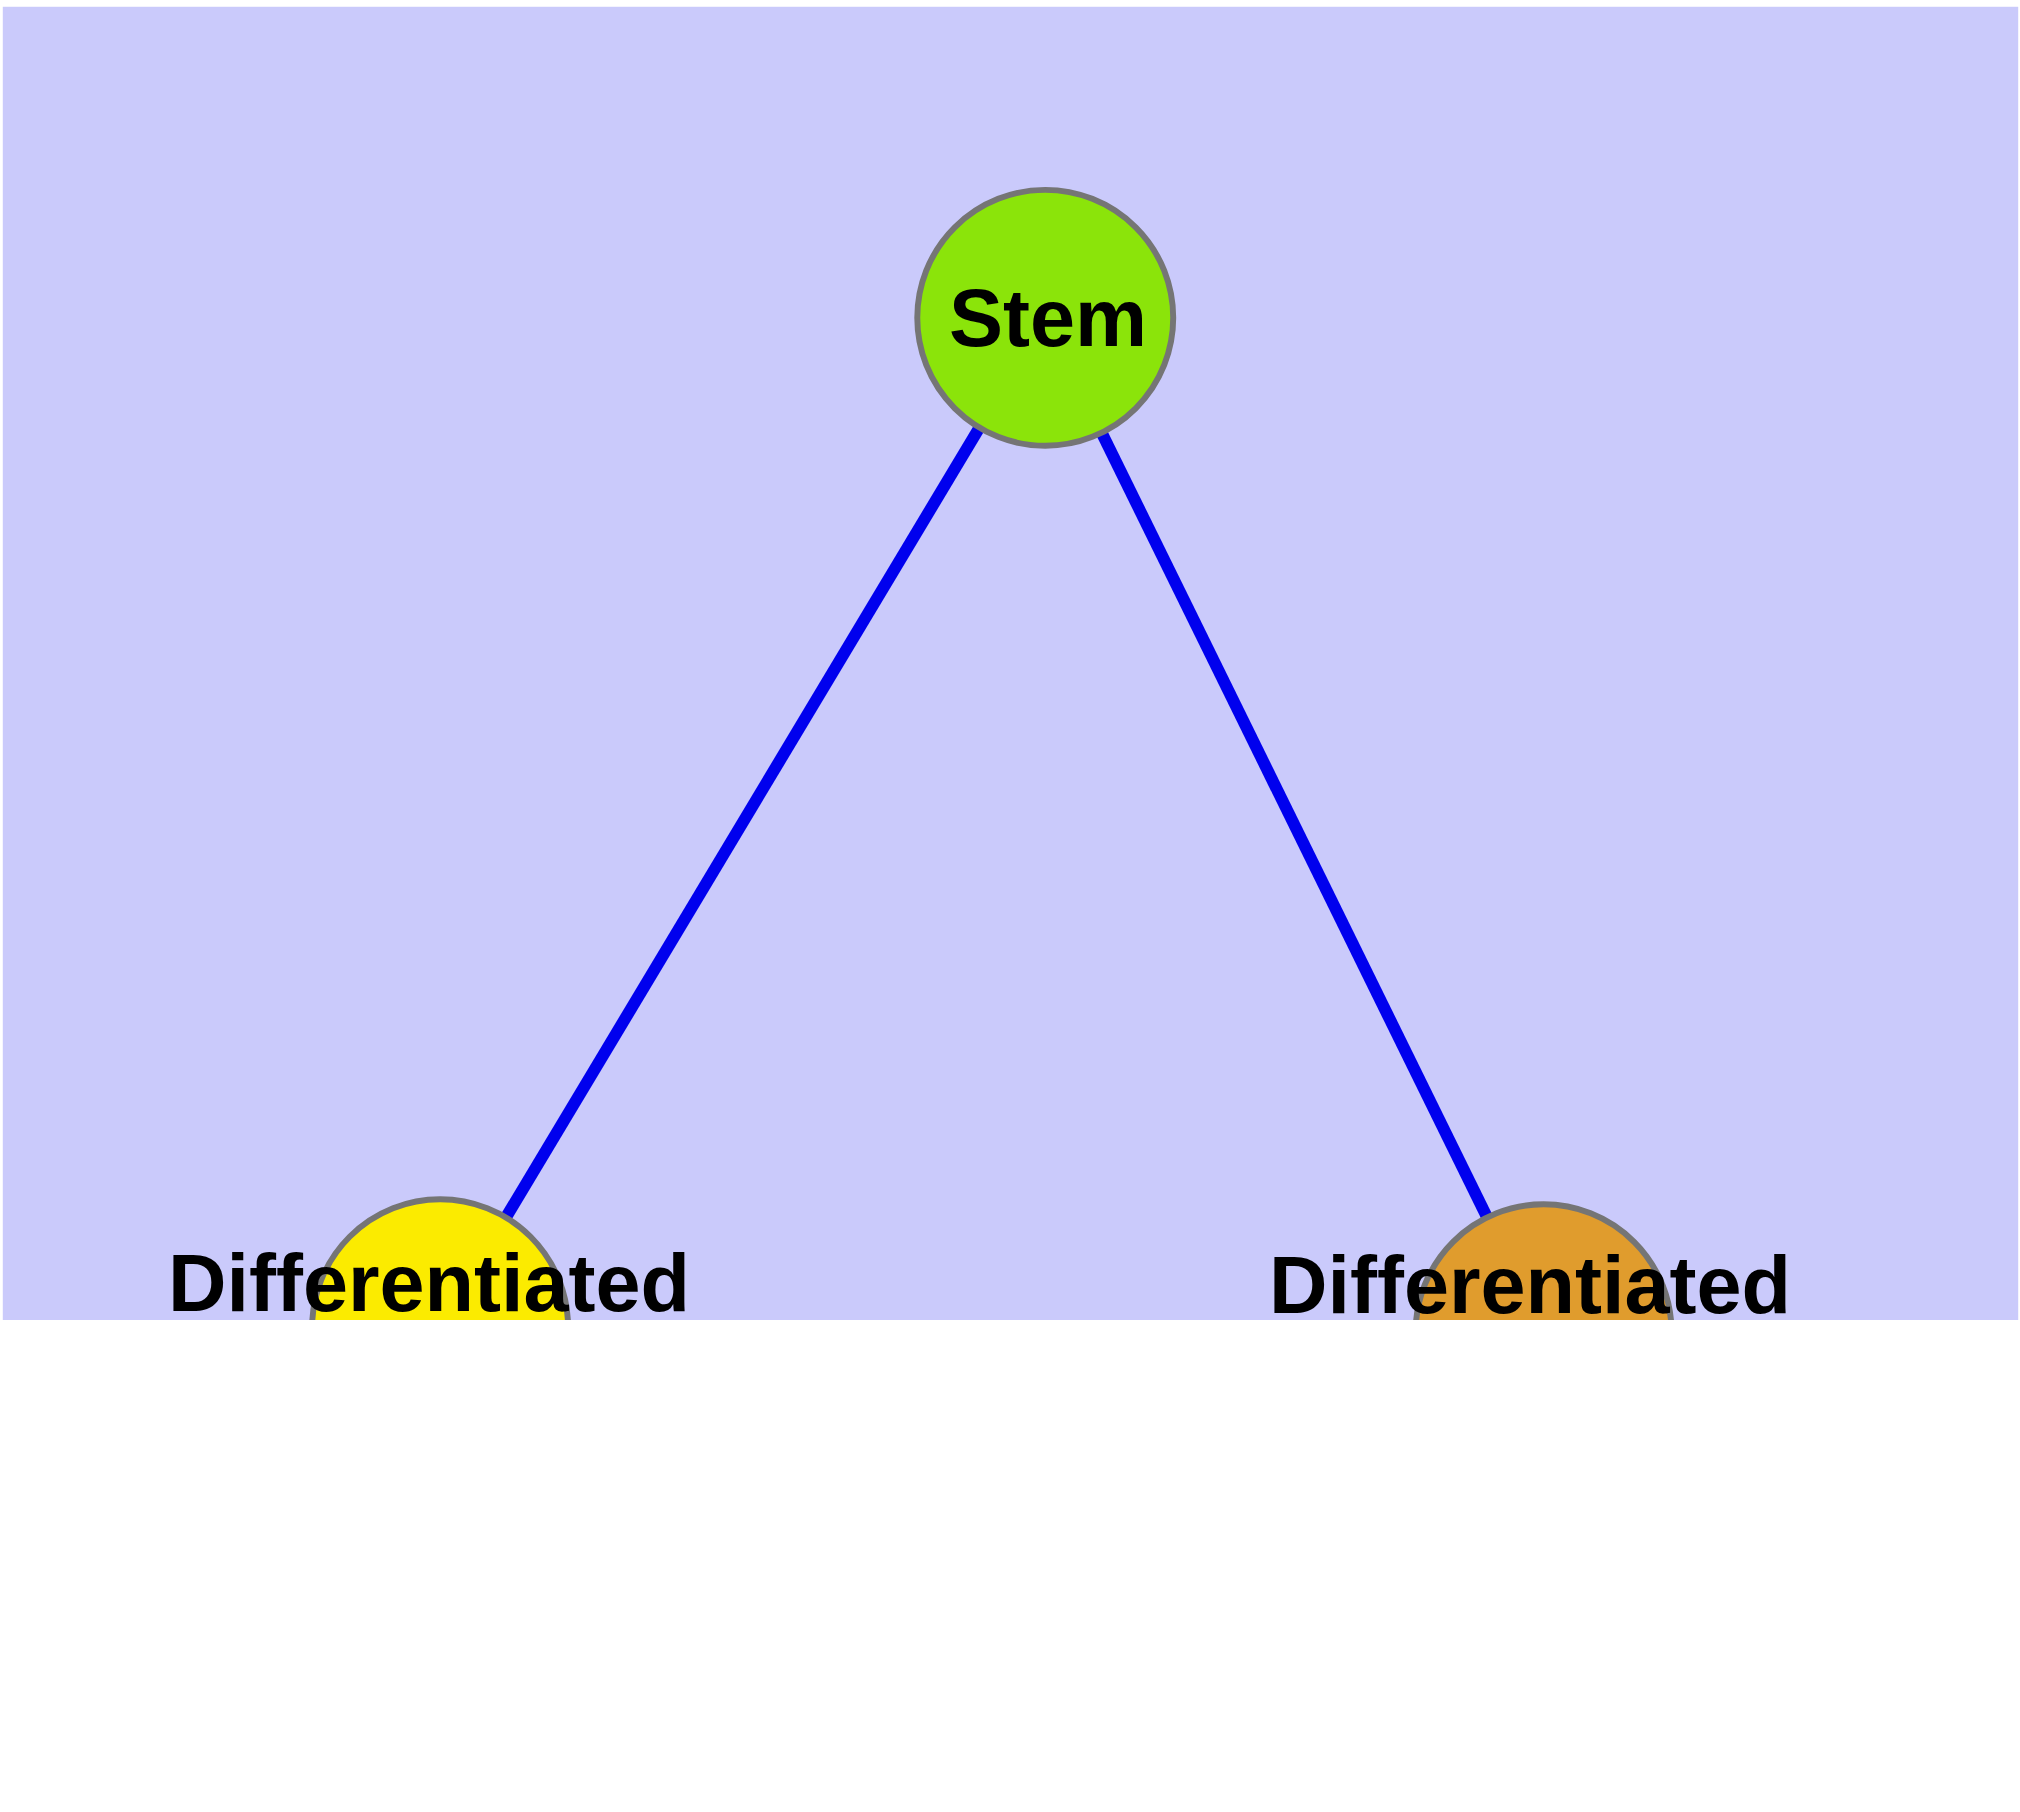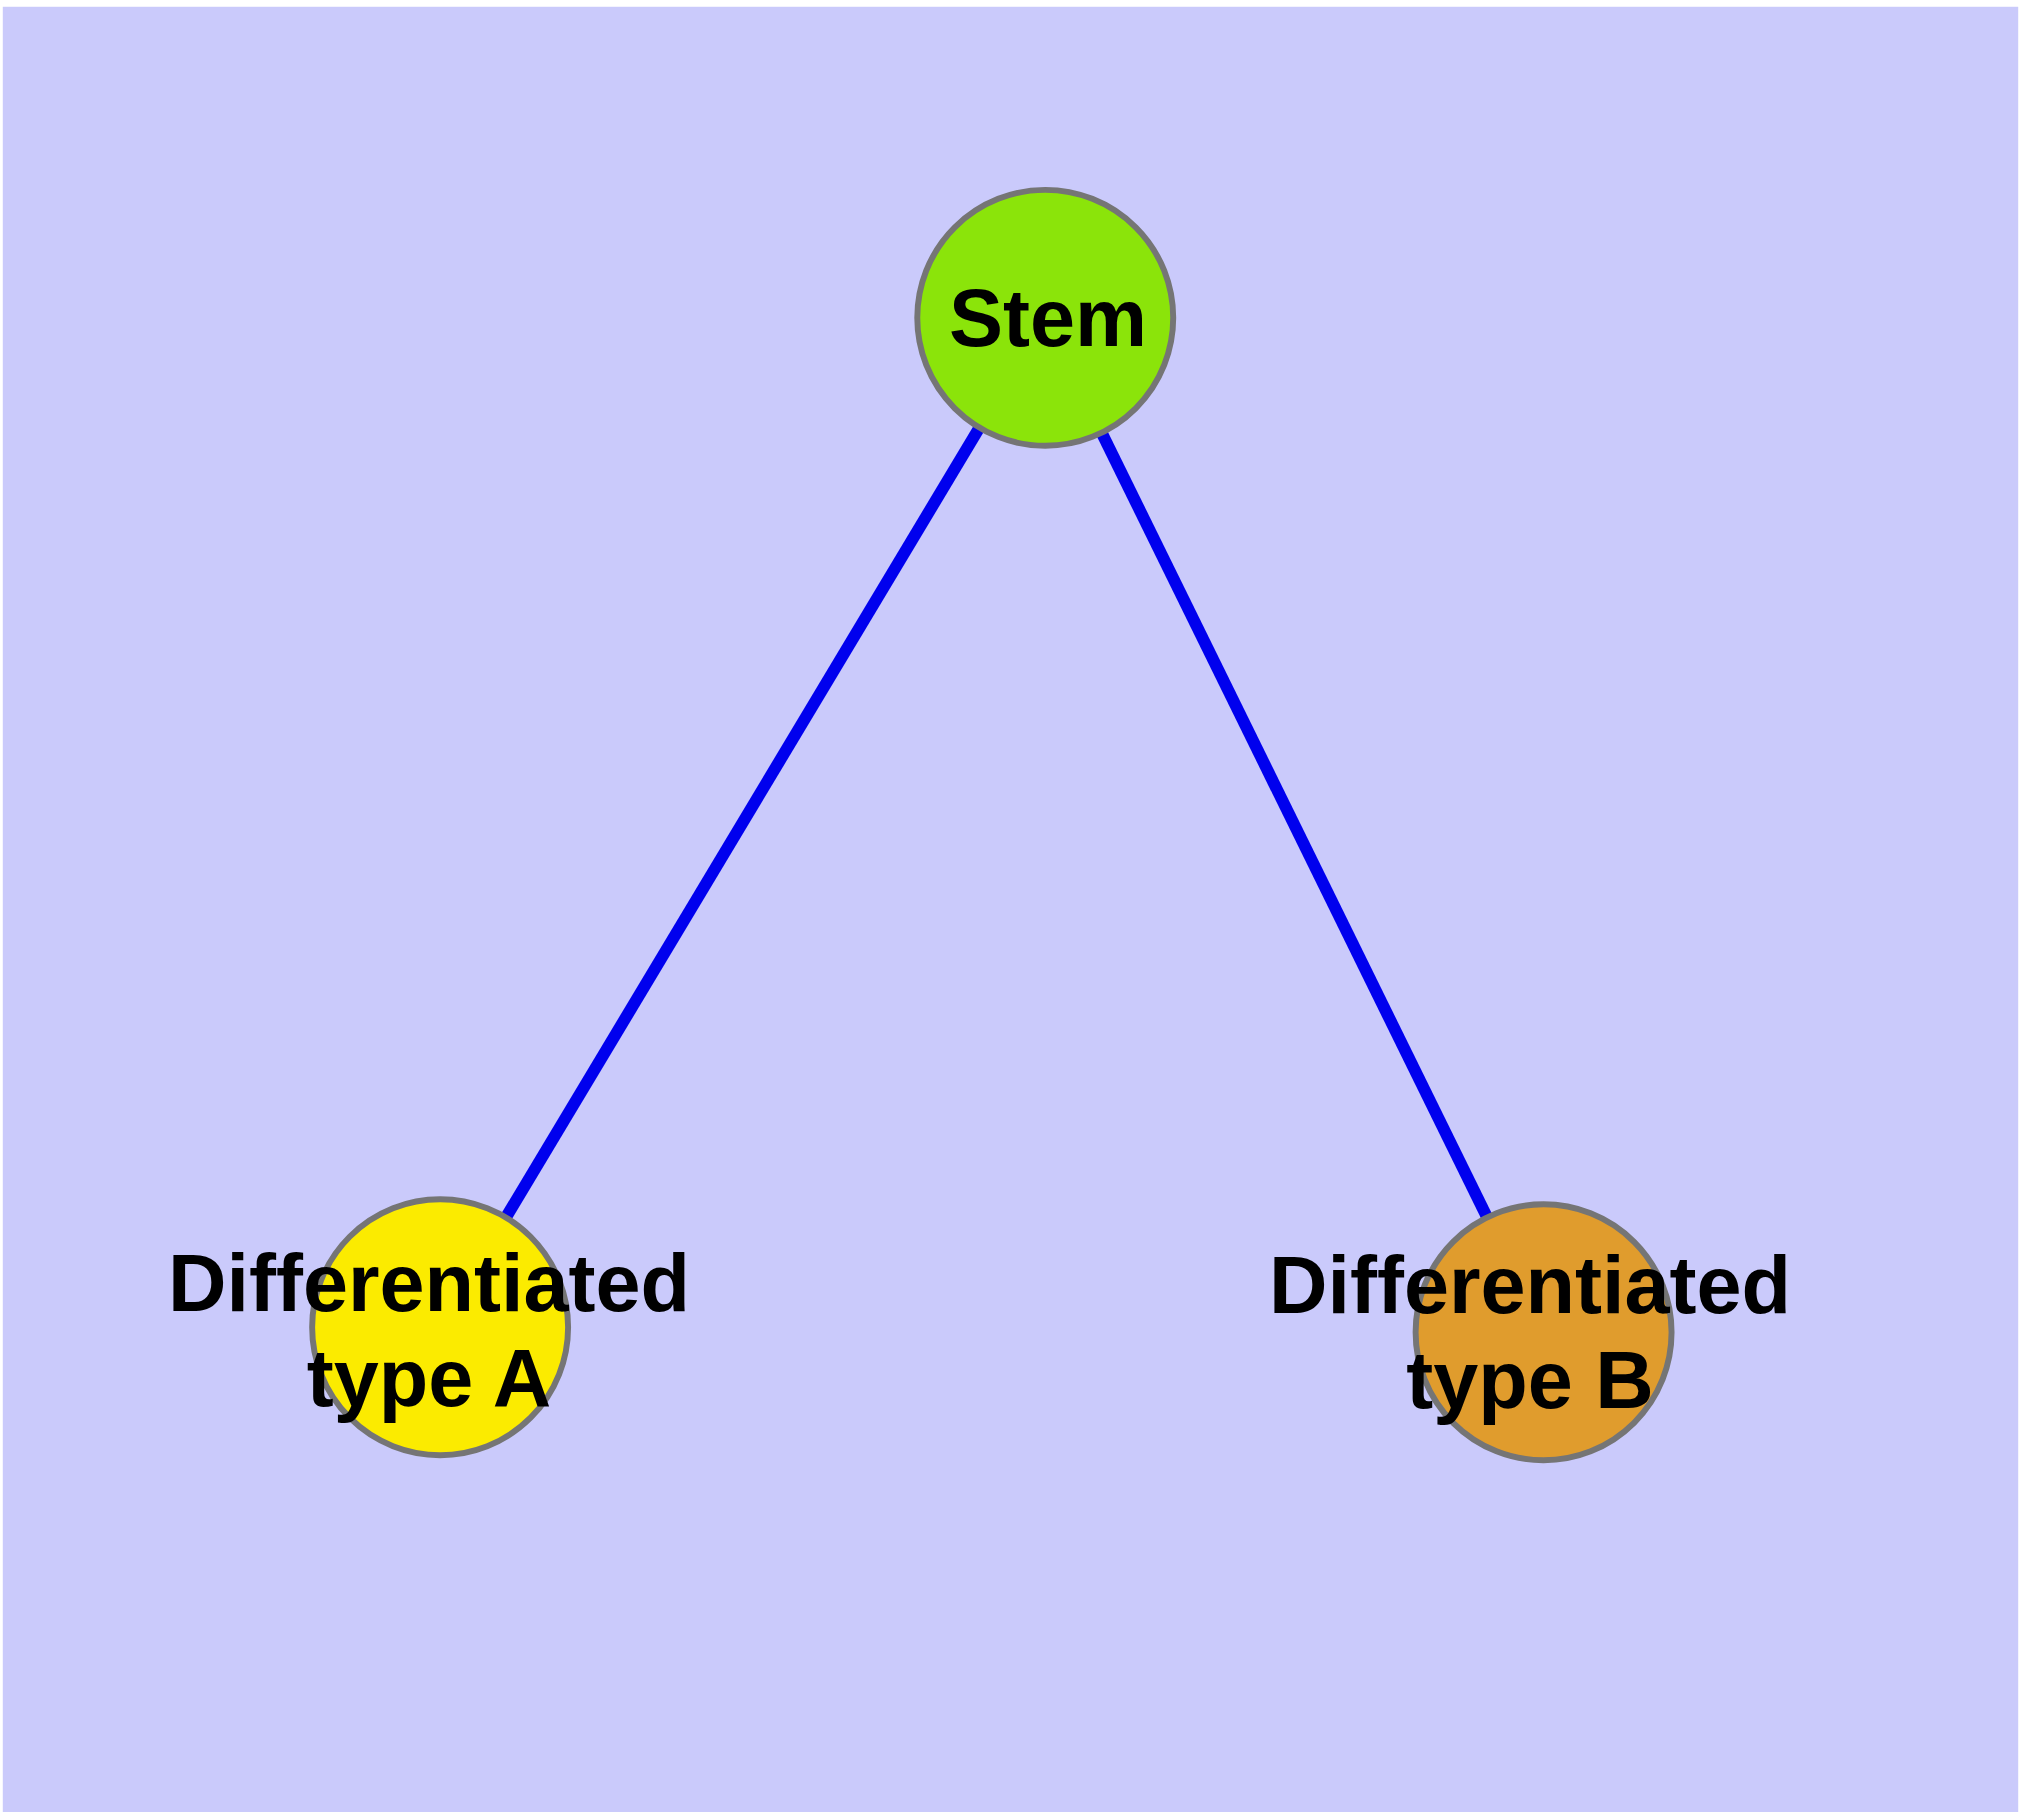--- a/index.html
+++ b/index.html
@@ -4,21 +4,21 @@
 <style>
   html, body {
     margin: 0;
     padding: 0;
     background: #ffffff;
     font-family: "Liberation Sans", sans-serif;
   }
   .stage {
     position: relative;
     width: 2021px;
-    height: 1812px;
+    height: 1320px;
     background: #ffffff;
     overflow: hidden;
   }
   .graph-svg {
     position: absolute;
     left: 0;
     top: 0;
     width: 2021px;
     height: 1812px;
     display: block;

